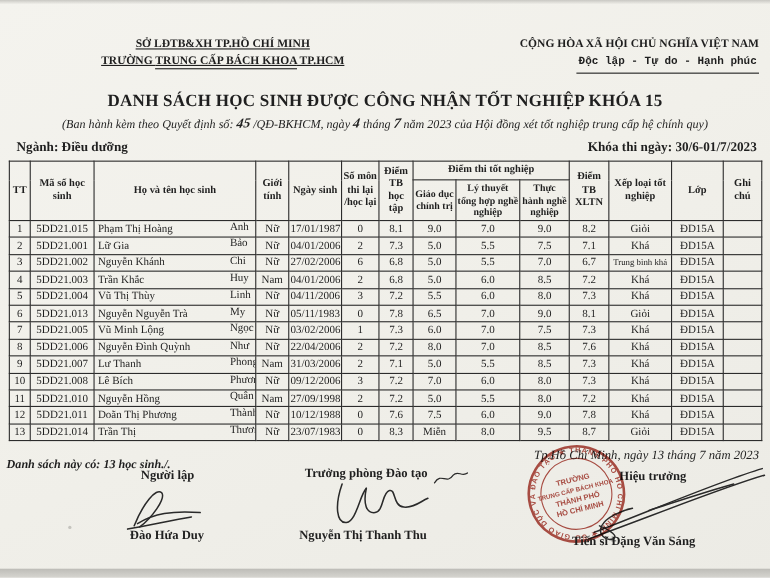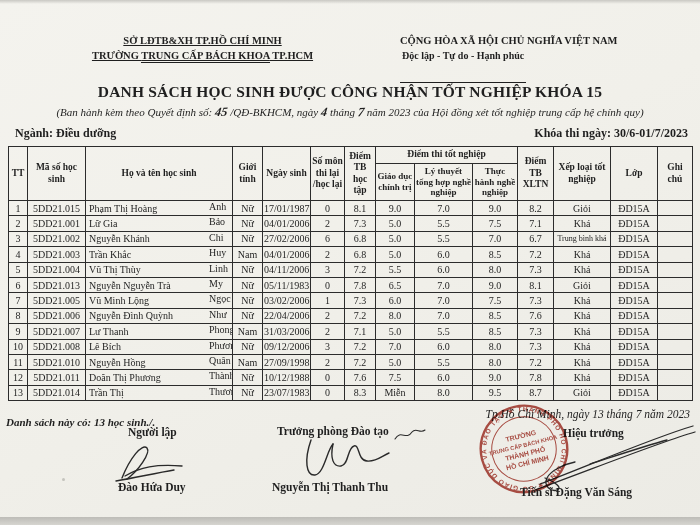--- a/index.html
+++ b/index.html
@@ -9,22 +9,22 @@
     font-family:"Liberation Serif","DejaVu Serif",serif;
     color:#1f1f1f;
   }
   .paper::before{content:"";position:absolute;left:0;top:0;right:0;height:4px;
     background:linear-gradient(#c9c8c3,rgba(236,235,229,0));pointer-events:none;}
   .bottom-band{position:absolute;left:0;right:0;bottom:0;height:8px;
     background:linear-gradient(#bdbcb7,#d6d5d0);}
   
   .org-left{position:absolute;left:55px;top:33px;width:295px;text-align:center;font-size:10.5px;font-weight:bold;line-height:1.45;text-decoration:underline;}
   .org-left .u{border-bottom:1px solid #1f1f1f;padding-bottom:1px;}
-  .org-right{position:absolute;left:400px;top:33px;width:290px;text-align:left;font-size:10.5px;font-weight:bold;line-height:1.45;}
-  .org-right .motto{font-size:10px;border-bottom:1px solid #1f1f1f;display:inline-block;padding:0 2px 18px;}
+  .org-right{position:absolute;left:400px;top:33px;width:290px;text-align:right;font-size:10.5px;font-weight:bold;line-height:1.45;}
+  .org-right .motto{font-size:10px;border-bottom:1px solid #1f1f1f;display:inline-block;padding:0 2px 1px;font-family:Liberation Mono, monospace;}
   .doc-title{position:absolute;left:0;top:83px;width:100%;text-align:center;font-size:15.5px;font-weight:bold;letter-spacing:.2px;}
   .doc-subtitle{position:absolute;left:0;top:105px;width:100%;text-align:center;font-size:11px;font-style:italic;}
   .hand{display:inline-block;font-size:12.5px;font-style:italic;transform:skewX(-10deg) rotate(-3deg);font-weight:600;}
   .info-line{position:absolute;left:15px;right:12px;top:126px;font-size:12px;font-weight:bold;display:flex;justify-content:space-between;}
   
   table.results{position:absolute;left:8px;top:146px;border-collapse:collapse;table-layout:fixed;width:684px;}
   table.results th,table.results td{border:1px solid #2c2c2c;padding:0 1px;overflow:hidden;}
   table.results th{font-size:9px;font-weight:bold;text-align:center;line-height:1.2;}
   thead tr.grp th{height:16px;font-size:9.5px;}
   thead tr.sub th{height:36px;}

